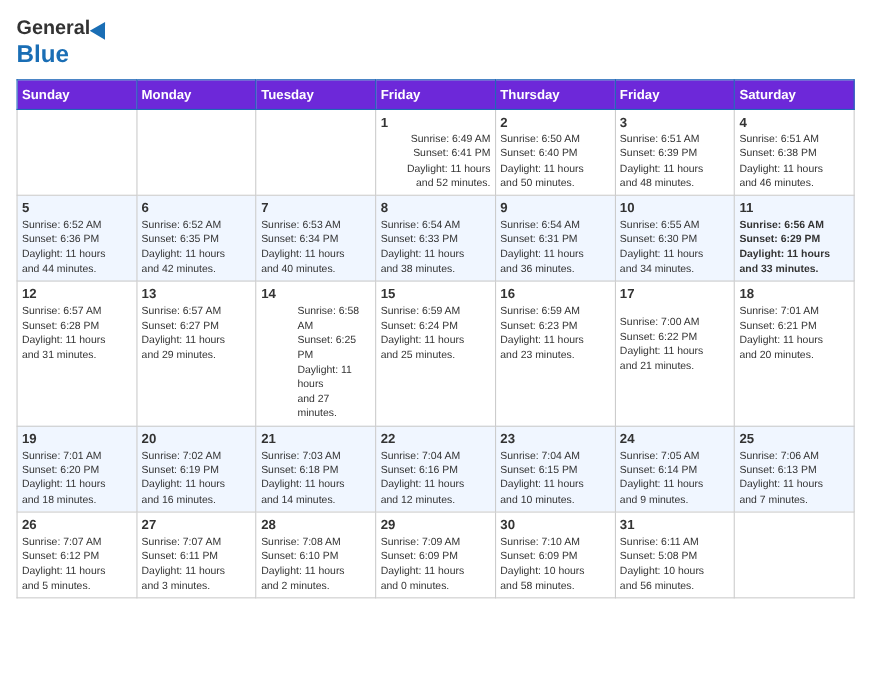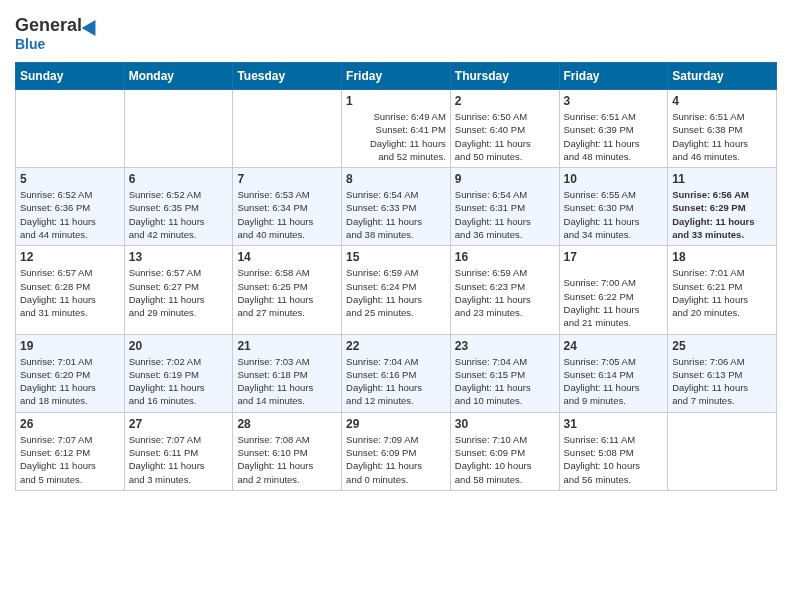--- a/index.html
+++ b/index.html
@@ -22,40 +22,40 @@
       align-items: flex-start;
     }
     .logo-text {
       display: flex;
       align-items: center;
       font-size: 20px;
       font-weight: bold;
       color: #333;
     }
     .logo-general { color: #333; font-size: 18px; font-weight: bold; }
-    .logo-blue { color: #1a6eb5; font-size: 14px; font-weight: bold; }
+    .logo-blue { color: #1a6eb5; font-size: 22px; font-weight: bold; }
     .logo-triangle {
       width: 0; height: 0;
       border-left: 8px solid transparent;
       border-right: 8px solid transparent;
       border-bottom: 14px solid #1a6eb5;
       margin-left: 2px;
       transform: rotate(30deg);
     }
     .title-block { text-align: right; }
     .month-title { font-size: 32px; color: #333; font-weight: normal; }
     .location { font-size: 14px; color: #555; }
 
     .calendar {
       width: 100%;
       border-collapse: collapse;
       border: 1px solid #ccc;
     }
     .calendar th {
-      background: #0369a1;
+      background: #6d28d9;
       color: #fff;
       font-size: 12px;
       padding: 6px 4px;
       text-align: left;
       border: 1px solid #2068b8;
     }
     .calendar td {
       vertical-align: top;
       font-size: 10px;
       color: #333;
@@ -207,21 +207,21 @@
         </td>
         <td>
           <span class="day-num">13</span>
           <div class="day-info" style="white-space: pre-line;">Sunrise: 6:57 AM
 Sunset: 6:27 PM
 Daylight: 11 hours
 and 29 minutes.</div>
         </td>
         <td>
           <span class="day-num">14</span>
-          <div class="day-info" style="white-space: pre-line;">Sunrise: 6:58 AM
+          <div class="day-info" style="white-space: pre-line; margin-left: 33px;">Sunrise: 6:58 AM
 Sunset: 6:25 PM
 Daylight: 11 hours
 and 27 minutes.</div>
         </td>
         <td>
           <span class="day-num">15</span>
           <div class="day-info" style="white-space: pre-line;">Sunrise: 6:59 AM
 Sunset: 6:24 PM
 Daylight: 11 hours
 and 25 minutes.</div>

